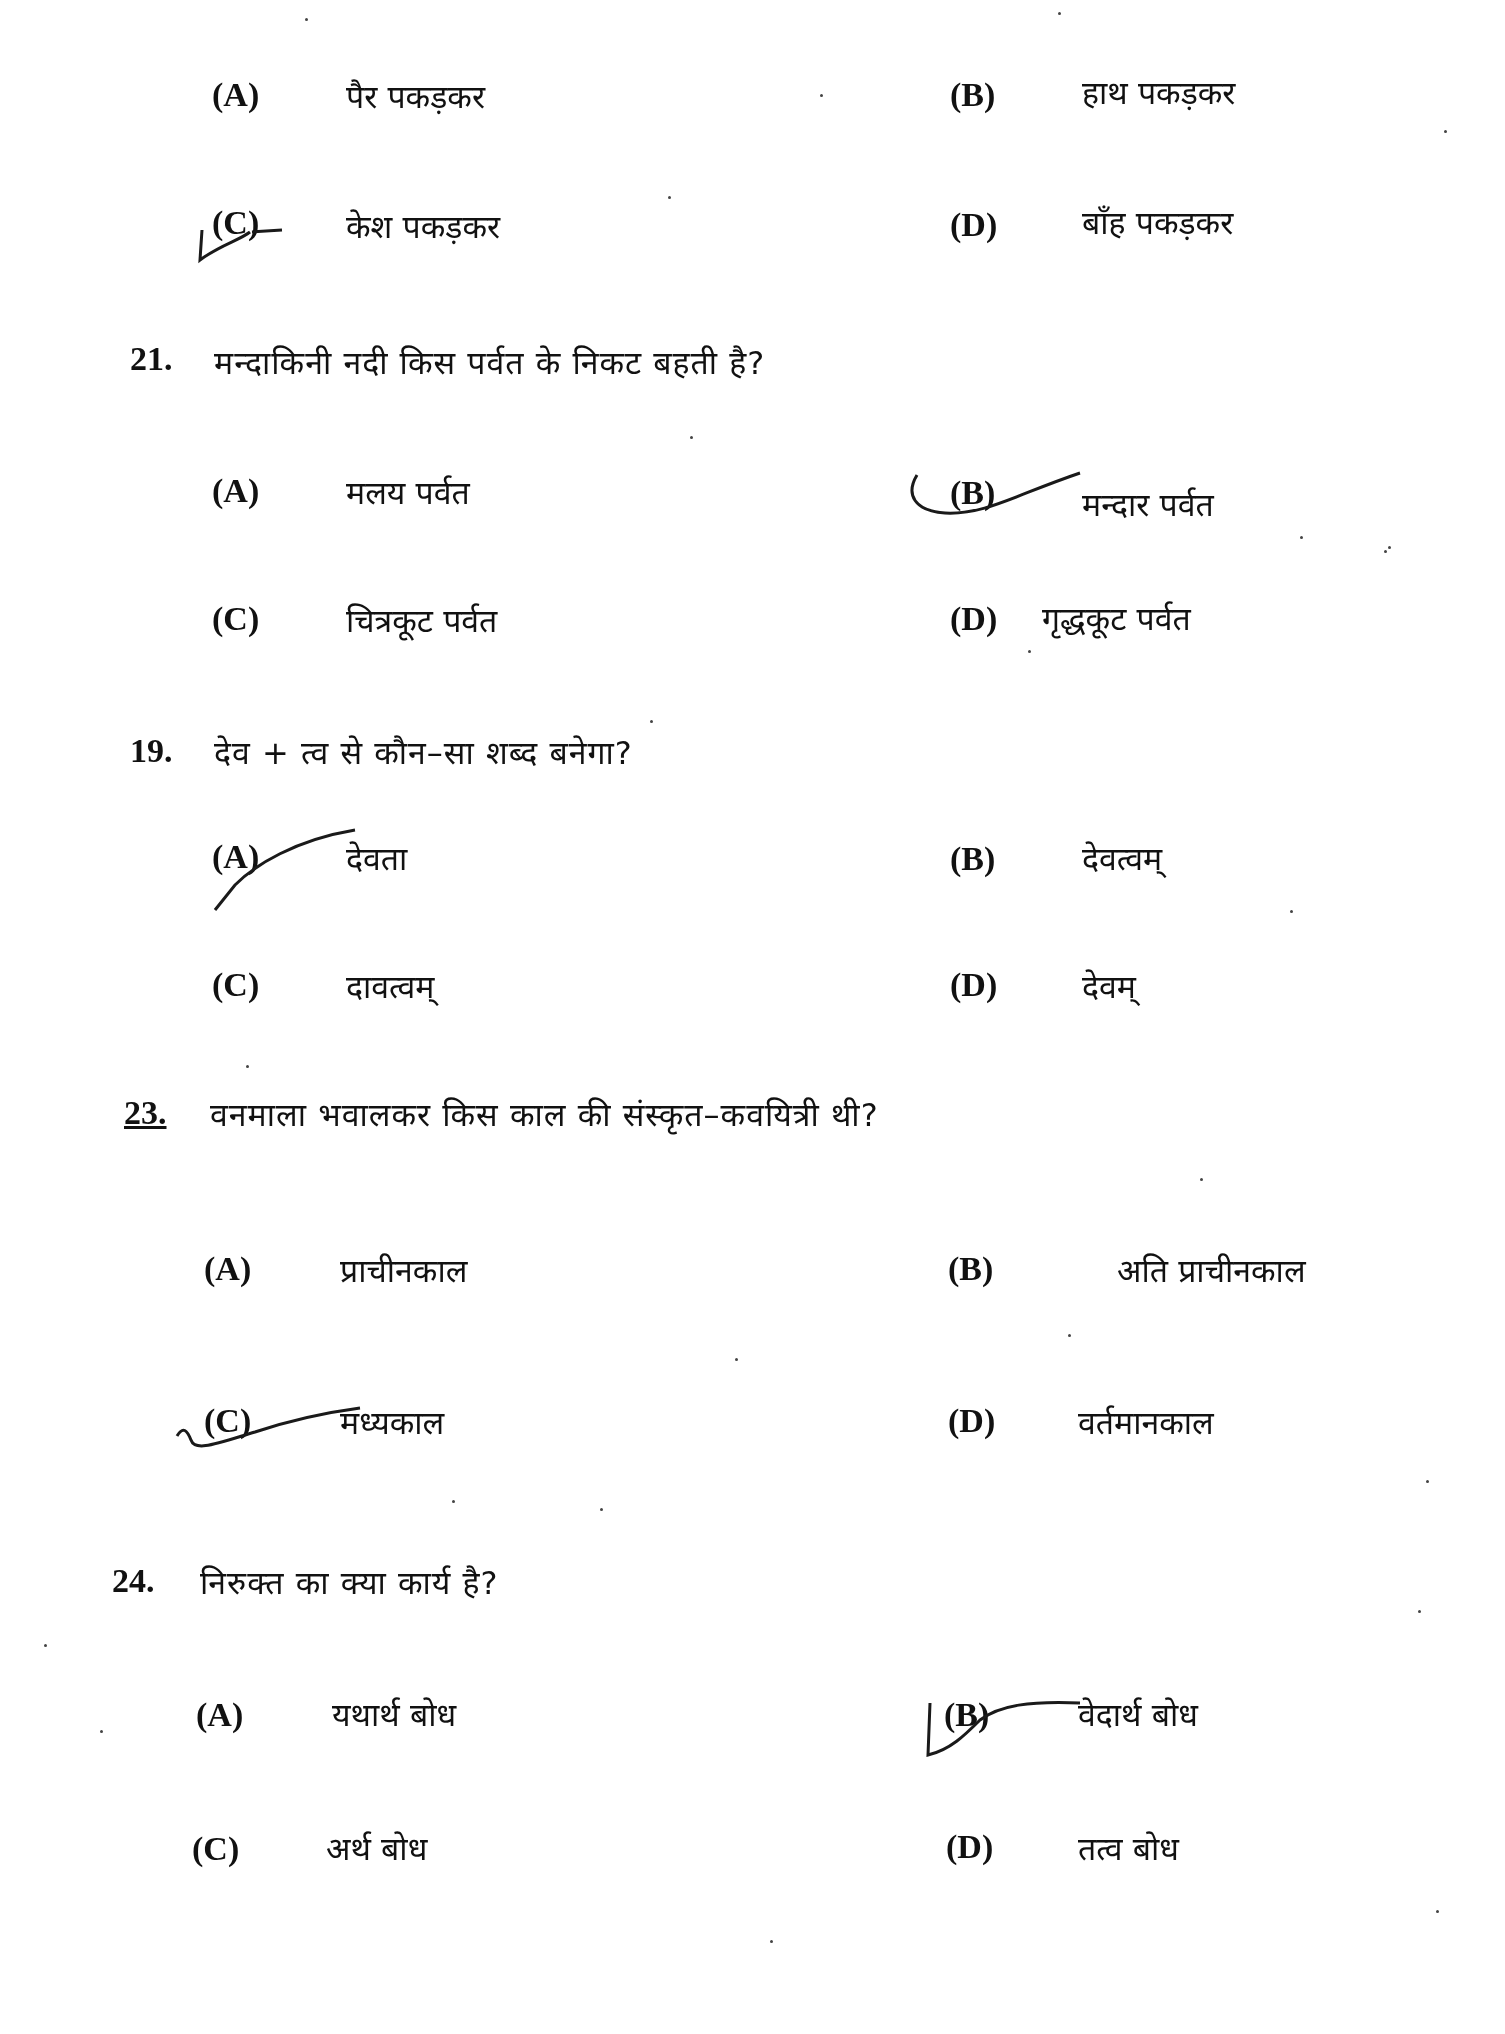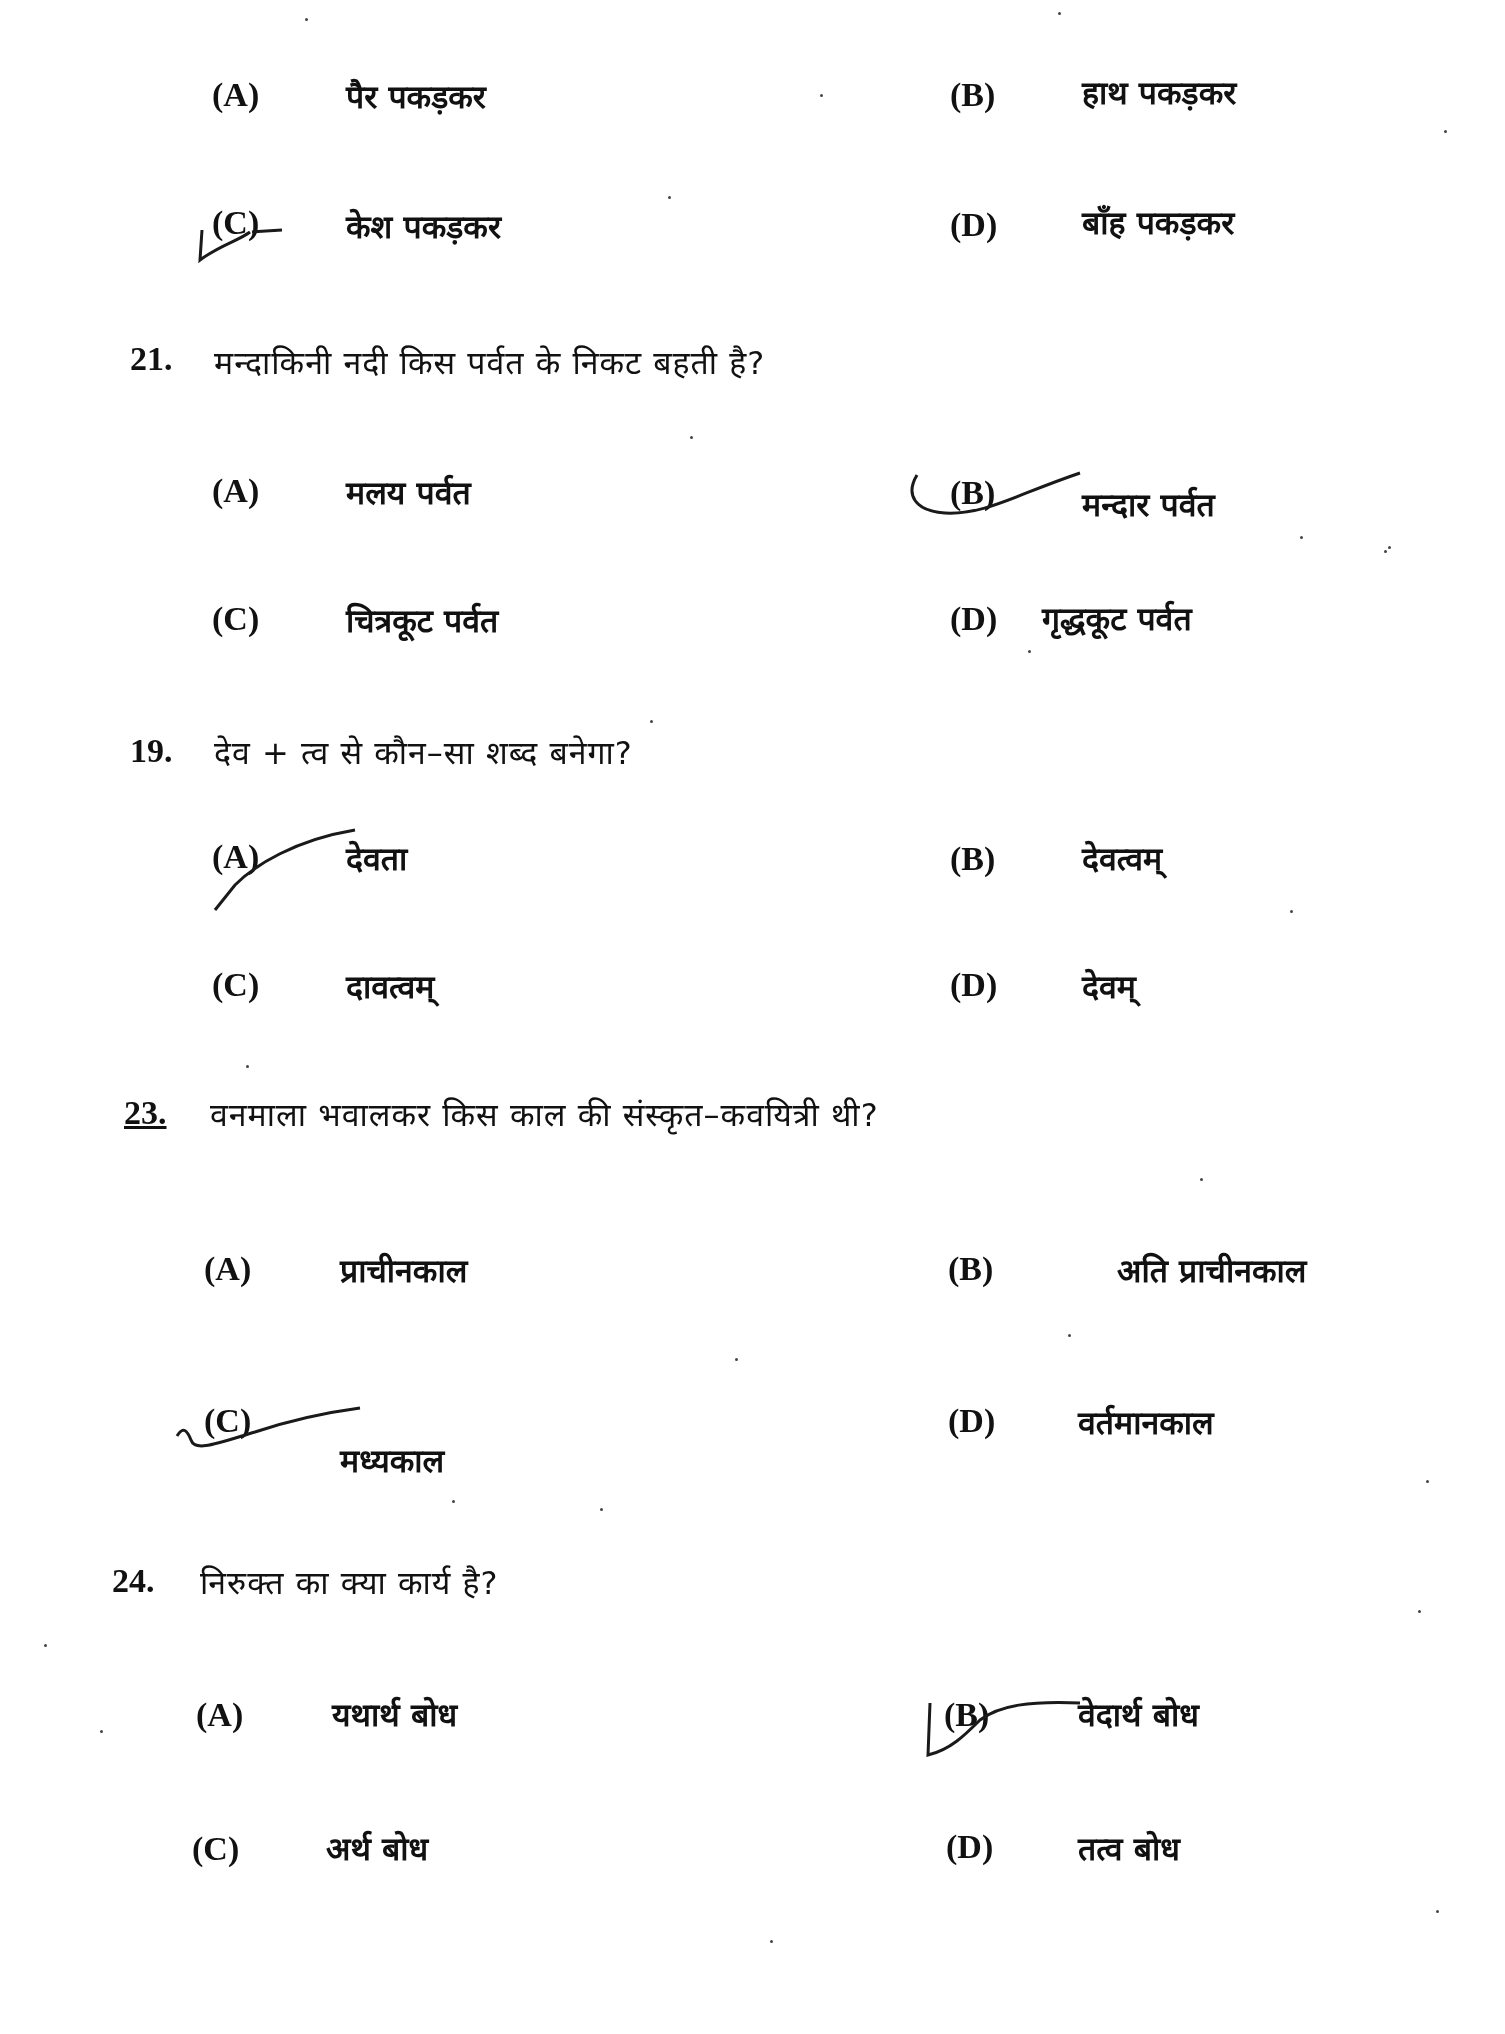--- a/index.html
+++ b/index.html
@@ -1,21 +1,21 @@
 <!DOCTYPE html>
 <html><head>
   <meta charset="utf-8">
   <style>
     html, body { margin: 0; padding: 0; background: #ffffff; }
     body {
       width: 1505px; height: 2034px; position: relative; overflow: hidden;
       font-family: "DejaVu Serif", serif; color: #111;
     }
     .q-line, .opt-label, .opt-text {
-      position: absolute; white-space: nowrap; font-weight: bold;
+      position: absolute; white-space: nowrap;
     }
     .q-num {
       position: absolute; font-family: "Liberation Serif", serif;
       font-weight: bold; font-size: 34px;
     }
     .q-text {
       position: absolute; font-family: "DejaVu Sans", sans-serif;
       font-size: 32px; letter-spacing: 1px;
     }
     .opt-label {
@@ -81,21 +81,21 @@
 </div>
 
 <div>
   <span class="q-num" style="left:124px;top:1094px;text-decoration:underline;">23.</span>
   <span class="q-text" style="left:210px;top:1092px;text-align:center;">वनमाला भवालकर किस काल की संस्कृत–कवयित्री थी?</span>
   <span class="opt-label" style="left:204px;top:1250px;">(A)</span>
   <span class="opt-text" style="left:340px;top:1248px;">प्राचीनकाल</span>
   <span class="opt-label" style="left:948px;top:1250px;">(B)</span>
   <span class="opt-text" style="left:1078px;top:1248px;margin-left:39px;">अति प्राचीनकाल</span>
   <span class="opt-label" style="left:204px;top:1402px;">(C)</span>
-  <span class="opt-text" style="left:340px;top:1400px;margin-top:38px;">मध्यकाल</span>
+  <span class="opt-text" style="left:340px;top:1400px;">मध्यकाल</span>
   <span class="opt-label" style="left:948px;top:1402px;">(D)</span>
   <span class="opt-text" style="left:1078px;top:1400px;">वर्तमानकाल</span>
   <svg class="mark" style="left:165px;top:1400px;" width="200" height="60">
     <path d="M12 36 C18 26 22 30 26 40 C30 52 50 44 90 32 C120 22 150 14 195 8" stroke="#1a1a1a" stroke-width="3" fill="none"></path>
   </svg>
 </div>
 
 <div>
   <span class="q-num" style="left:112px;top:1562px;">24.</span>
   <span class="q-text" style="left:200px;top:1560px;">निरुक्त का क्या कार्य है?</span>

